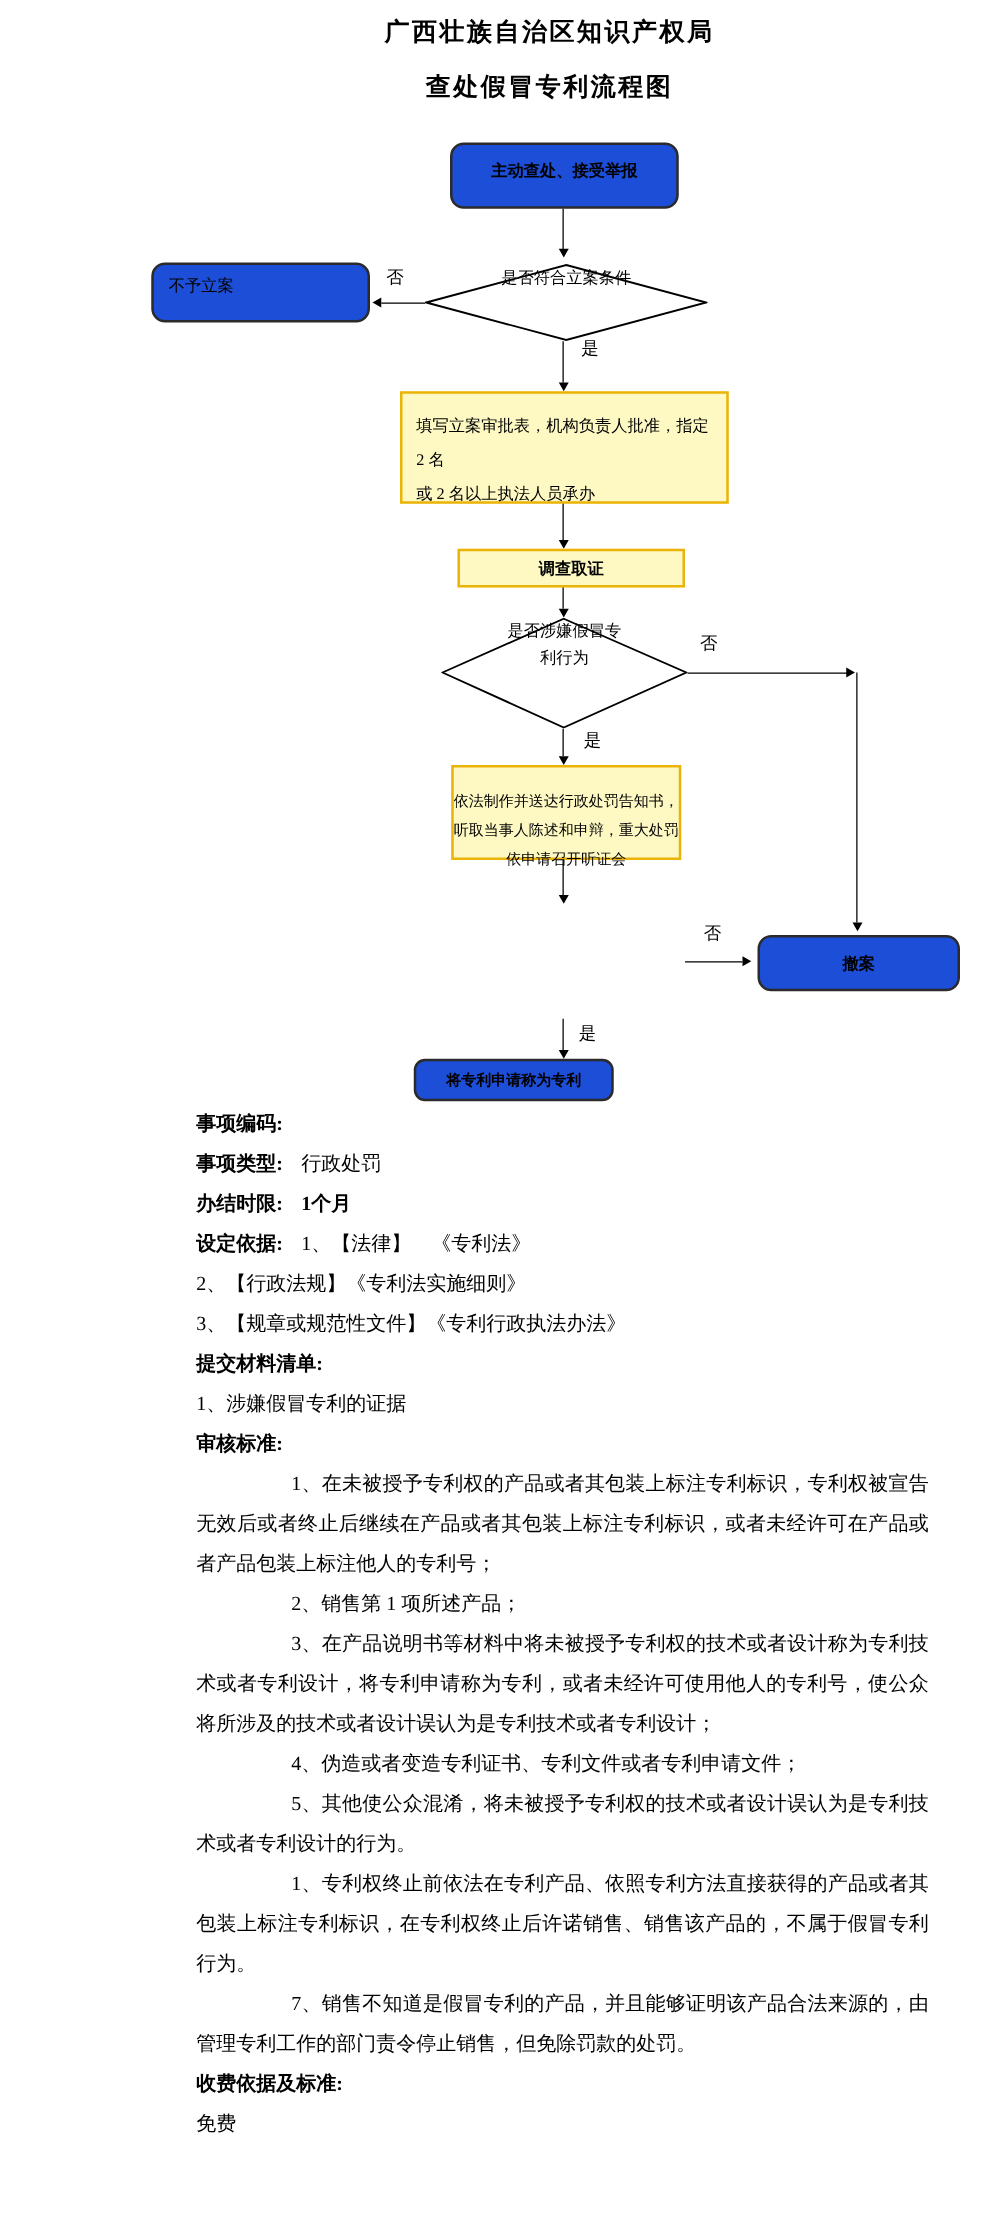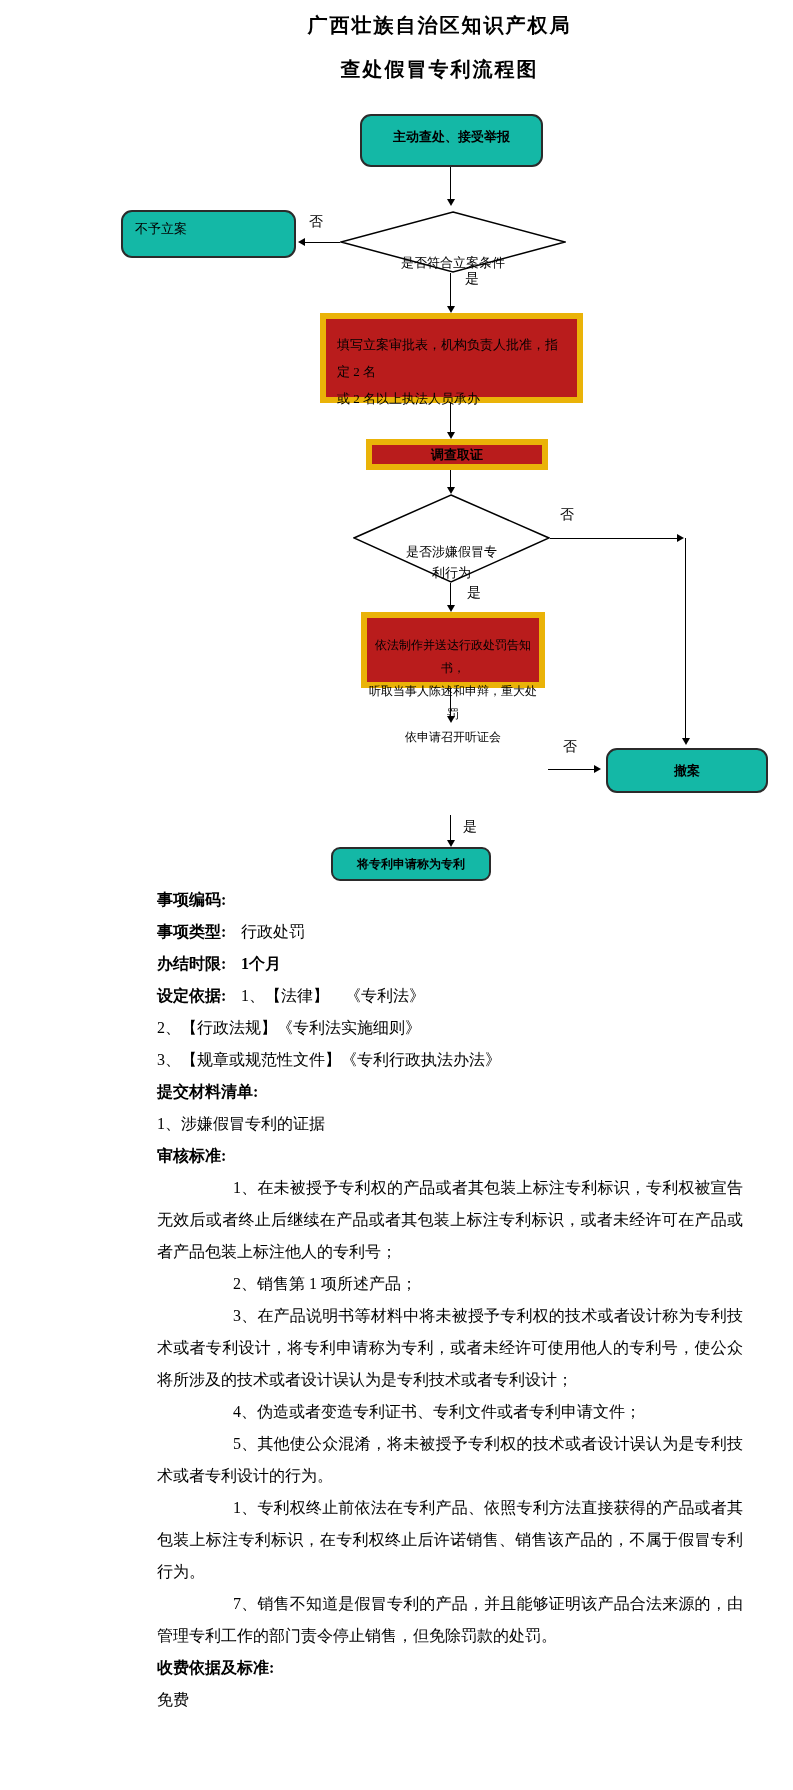--- a/index.html
+++ b/index.html
@@ -8,28 +8,28 @@
   .title{position:absolute;left:0;width:100%;text-align:center;font-size:20px;font-weight:bold;letter-spacing:2px;}
   .t1{top:12px;} .t2{top:56px;}
 
   
   .vline{position:absolute;width:1px;background:#000;}
   .hline{position:absolute;height:1px;background:#000;}
   .ah-down{position:absolute;width:0;height:0;border-left:4px solid transparent;border-right:4px solid transparent;border-top:7px solid #000;}
   .ah-left{position:absolute;width:0;height:0;border-top:4px solid transparent;border-bottom:4px solid transparent;border-right:7px solid #000;}
   .ah-right{position:absolute;width:0;height:0;border-top:4px solid transparent;border-bottom:4px solid transparent;border-left:7px solid #000;}
 
-  .rbox{position:absolute;border:2px solid #2b2b2b;border-radius:11px;background:#14b8a6;font-size:13px;box-sizing:border-box;}
-  .sbox{position:absolute;border:6px solid #eab308;background:#b91c1c;font-size:13px;box-sizing:border-box;}
+  .rbox{position:absolute;border:2px solid #2b2b2b;border-radius:11px;background:#1d4ed8;font-size:13px;box-sizing:border-box;}
+  .sbox{position:absolute;border:2px solid #eab308;background:#fef9c3;font-size:13px;box-sizing:border-box;}
   .bold{font-weight:bold;}
   .center{display:flex;align-items:center;justify-content:center;text-align:center;}
   .diamond{position:absolute;}
   .diamond svg{position:absolute;left:0;top:0;}
   .dtext{position:absolute;left:0;top:0;right:0;bottom:0;display:flex;flex-direction:column;
-         align-items:center;justify-content:flex-end;font-size:13px;line-height:21px;text-align:center;}
+         align-items:center;justify-content:flex-start;font-size:13px;line-height:21px;text-align:center;}
   .flabel{position:absolute;font-size:14px;}
 
   
   .details{position:absolute;top:884px;left:114px;width:586px;font-size:16px;line-height:32px;}
   .lbl{font-weight:bold;}
   .lblw{font-weight:bold;display:inline-block;width:84px;}
   .valb{font-weight:bold;}
   .ind56{margin-left:56px;}
   .ind77{margin-left:77px;}
   .ind89{margin-left:89px;}

